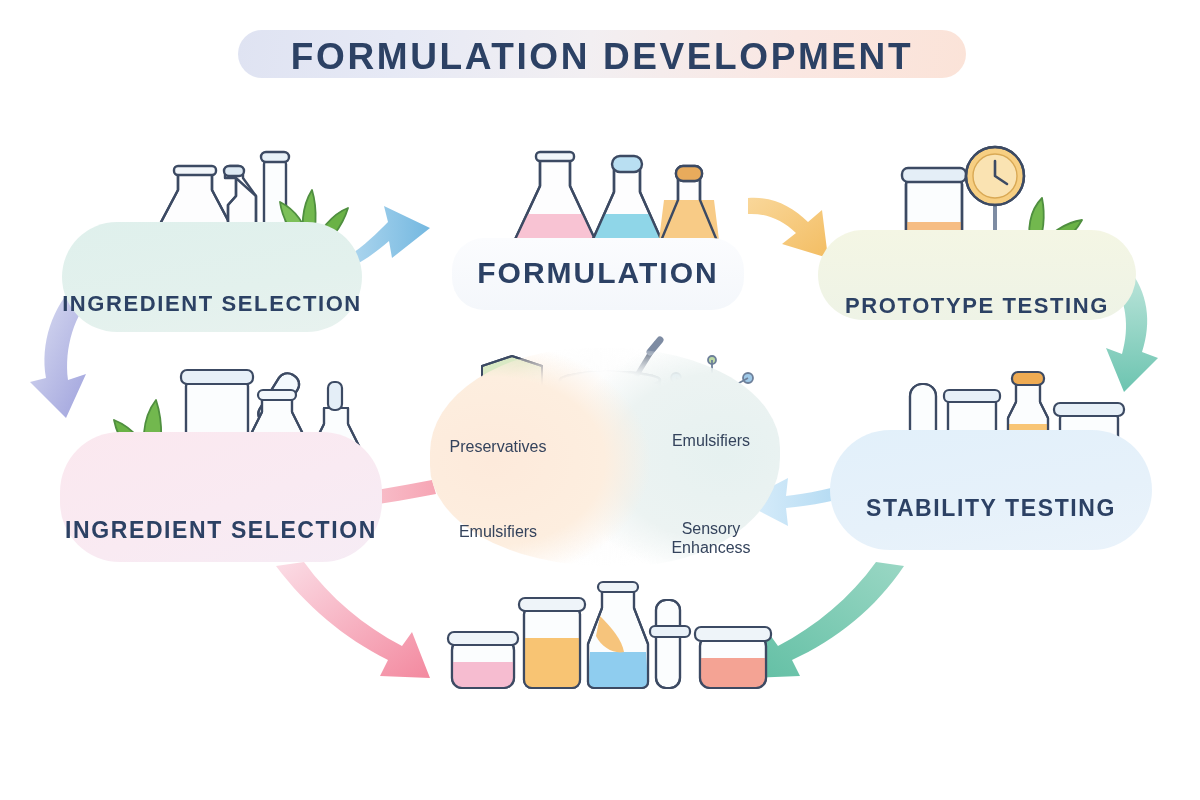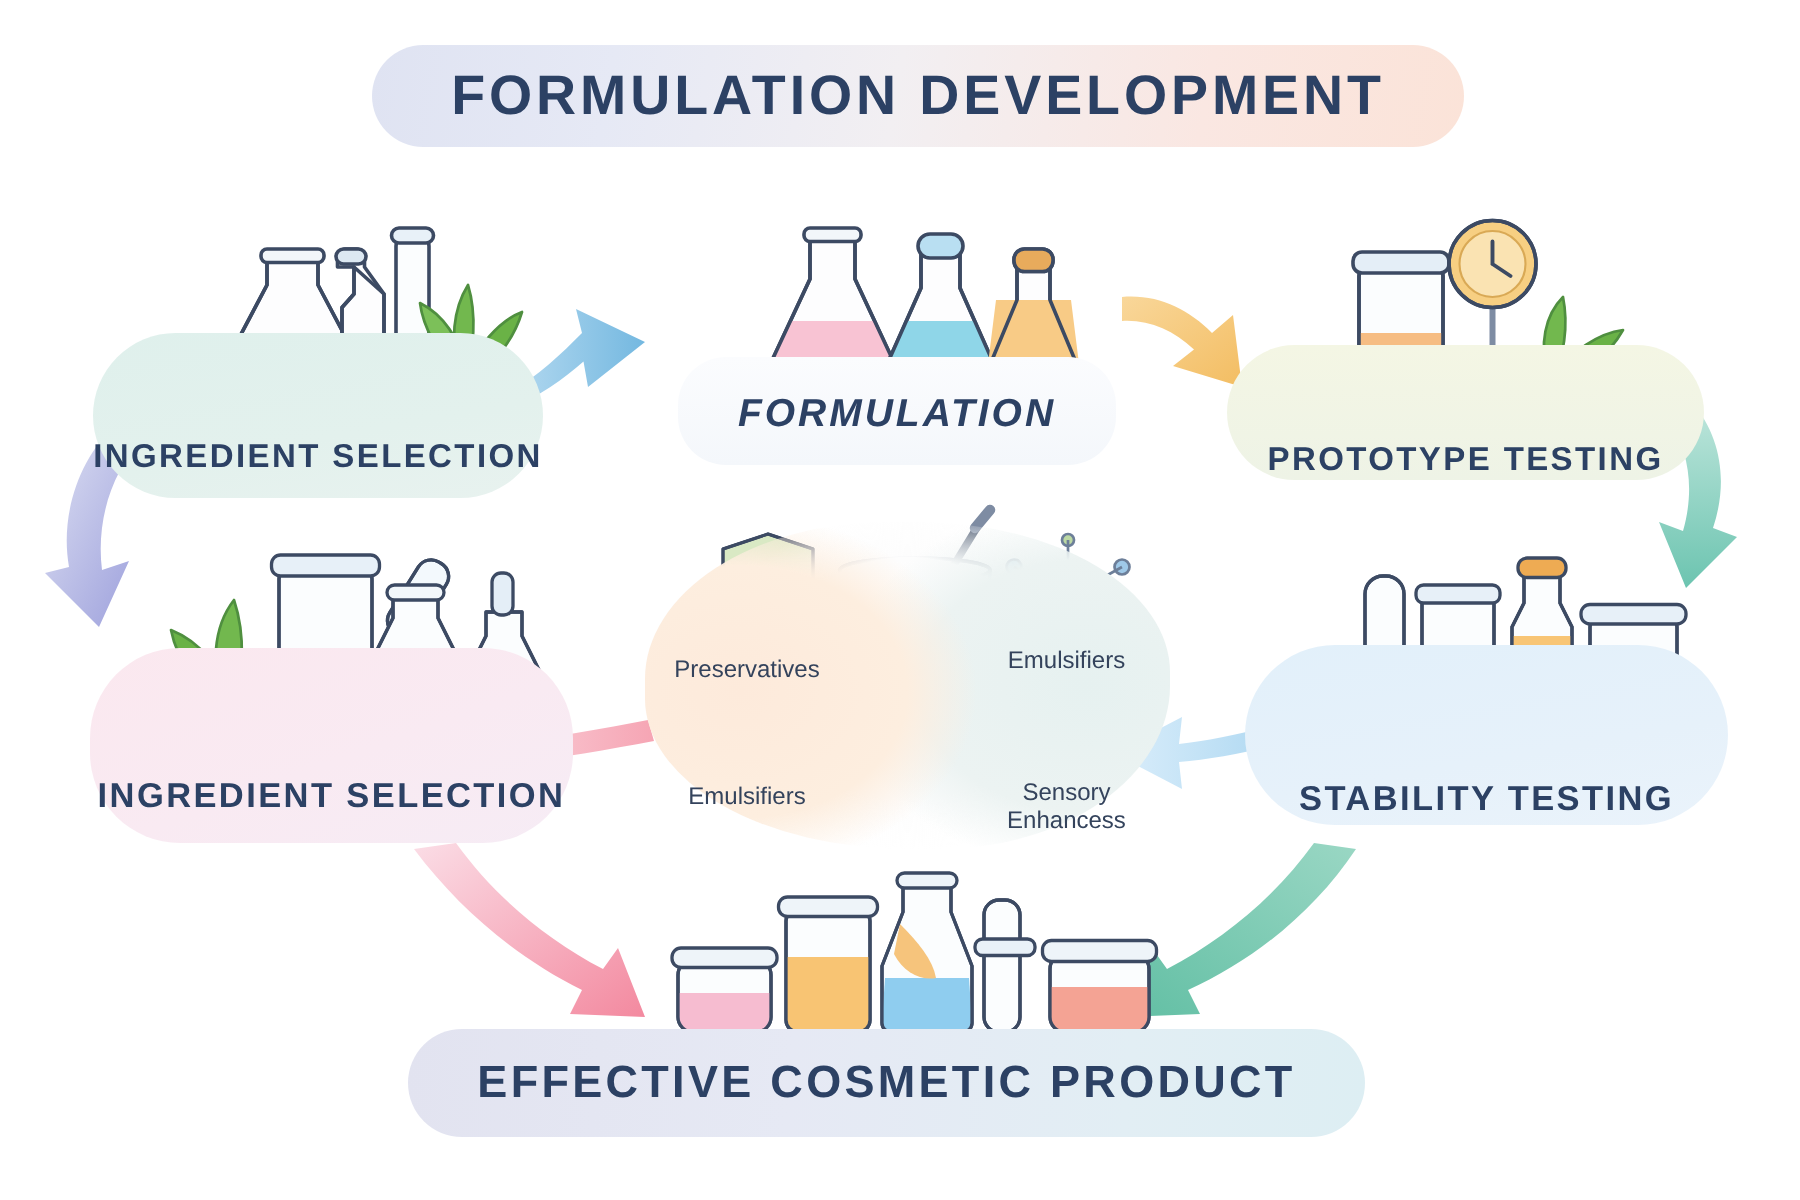--- a/index.html
+++ b/index.html
@@ -17,30 +17,30 @@
   #canvas {
     position: relative;
     width: 1200px;
     height: 800px;
     background: #ffffff;
   }
 
   
   .title-pill {
     position: absolute;
-    left: 248px;
+    left: 238px;
     top: 30px;
     width: 728px;
-    height: 68px;
+    height: 48px;
     border-radius: 34px;
     background: linear-gradient(100deg,
                 #dfe3f2 0%, #e6e9f5 22%, #f2eff2 48%,
                 #fae7e2 76%, #fbe3d8 100%);
     display: flex;
-    align-items: center;
+    align-items: flex-end;
     justify-content: center;
   }
   .title-text {
     font-size: 37px;
     font-weight: bold;
     letter-spacing: 2.6px;
     color: #2c4164;
     white-space: nowrap;
   }
 
@@ -68,39 +68,39 @@
     left: 62px; top: 222px; width: 300px; height: 110px;
     background: linear-gradient(170deg,#dff0ec 0%, #e3f1ed 60%, #e8f2ef 100%);
   }
   #card-ingredient-top .card-label { font-size: 22px; padding-bottom: 14px; }
 
   #card-formulation {
     left: 452px; top: 238px; width: 292px; height: 72px;
     border-radius: 32px;
     background: linear-gradient(180deg,#fbfcfe 0%, #f4f7fb 100%);
   }
-  #card-formulation .card-label { font-size: 26px; padding-bottom: 18px; letter-spacing: 2px; font-style: italic; }
+  #card-formulation .card-label { font-size: 30px; padding-bottom: 18px; letter-spacing: 2px; }
 
   #card-prototype {
     left: 818px; top: 230px; width: 318px; height: 90px;
     background: linear-gradient(180deg,#f4f6e4 0%, #eef3e6 100%);
   }
   #card-prototype .card-label { font-size: 22px; }
 
   #card-ingredient-bottom {
     left: 60px; top: 432px; width: 322px; height: 130px;
     background: linear-gradient(160deg,#fbe8ef 0%, #f9eaf2 55%, #f6ecf5 100%);
   }
   #card-ingredient-bottom .card-label { font-size: 23px; padding-bottom: 18px; }
 
   #card-stability {
     left: 830px; top: 430px; width: 322px; height: 120px;
     background: linear-gradient(170deg,#e2f0fa 0%, #e6f1fa 60%, #eaf3fb 100%);
   }
-  #card-stability .card-label { font-size: 23px; padding-bottom: 4px; }
+  #card-stability .card-label { font-size: 23px; padding-bottom: 28px; }
 
   #banner-product {
     left: 272px; top: 686px; width: 638px; height: 72px;
     border-radius: 36px;
     background: linear-gradient(95deg,#e2e3f0 0%, #e6e9f4 40%, #e2eef4 75%, #ddeef3 100%);
     justify-content: center;
   }
   #banner-product .card-label { font-size: 30px; letter-spacing: 2.2px; padding-bottom: 0; }
 
   
@@ -412,17 +412,14 @@
 
   <div id="center-cluster">
     <div class="center-blob"></div>
     <div class="center-label" id="lbl-preservatives">Preservatives</div>
     <div class="center-label" id="lbl-emulgrfiers">Emulsifiers</div>
     <div class="center-label" id="lbl-emulsifiers">Emulsifiers</div>
     <div class="center-label" id="lbl-sensory">Sensory
 Enhancess</div>
   </div>
 
-  <div class="card" id="banner-product">
-    <span class="card-label">EFFECTIVE COSMETIC PRODUCT</span>
-  </div>
 
 </div>
 
 </body></html>

